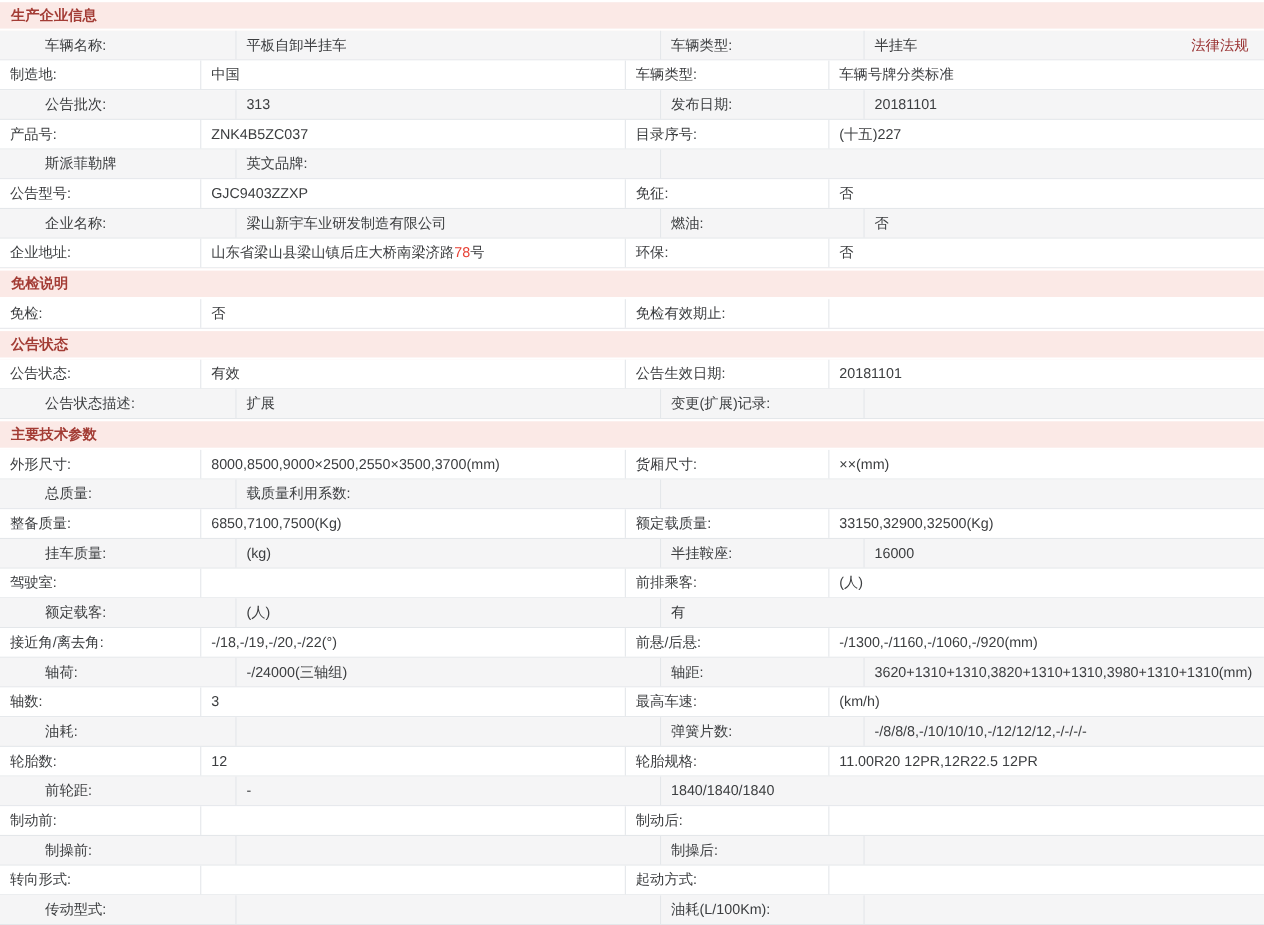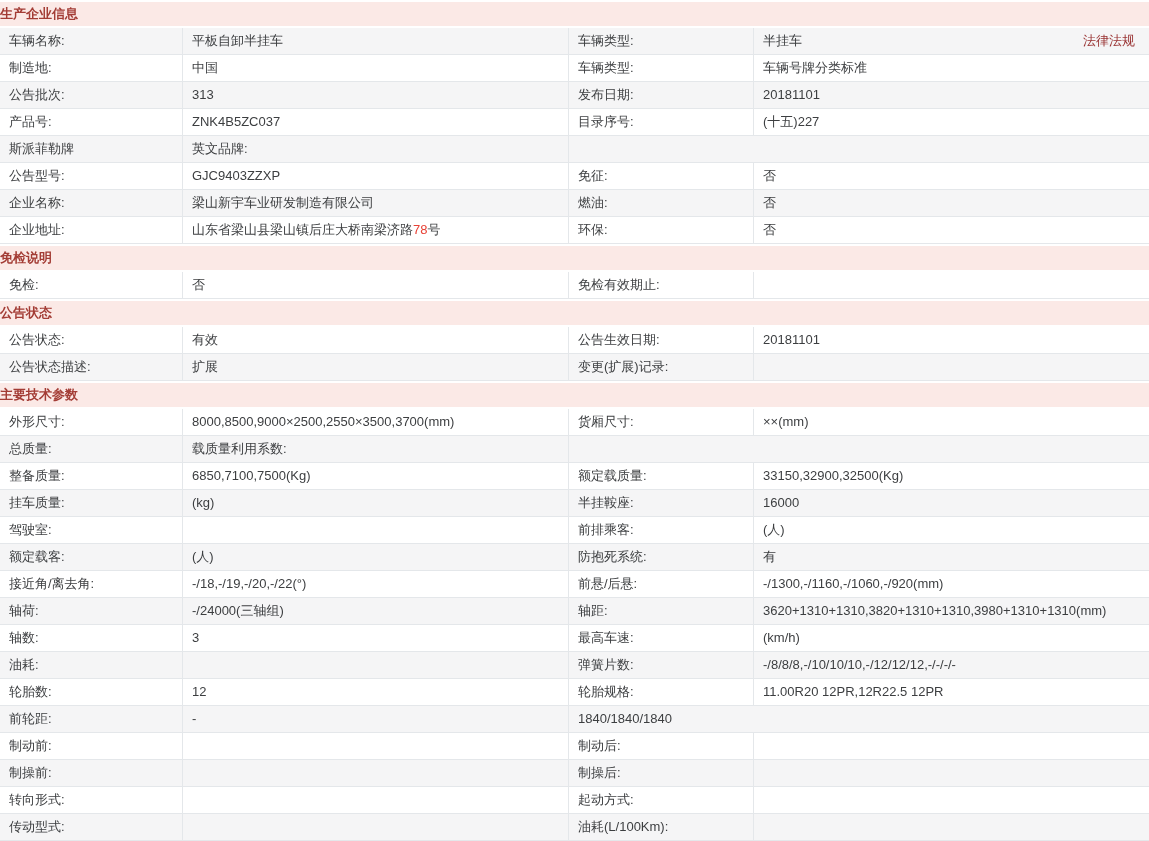--- a/index.html
+++ b/index.html
@@ -5,31 +5,32 @@
   html,body{margin:0;padding:0;background:#fff;}
   body{font-family:"Liberation Sans","DejaVu Sans",sans-serif;}
   .page{
     width:1149px;height:841px;overflow:hidden;background:#fff;
   }
   .sec-header{
     height:24px;line-height:24px;
     background:var(--section-header-bg,#fbe9e6);
     color:var(--section-header-text,#a33c35);
     font-size:13px;font-weight:bold;
+    padding-left:10px;
     border-top:2px solid #fff;border-bottom:2px solid #fff;
   }
   .row{
     display:grid;
     grid-template-columns:182px 386px 185px 1fr;
     height:26px;line-height:26px;
     border-bottom:1px solid var(--border,#e4e7ea);
     font-size:13px;color:var(--text,#3c3e40);
     background:#fff;
   }
-  .row.shaded{background:var(--stripe,#f5f5f6);}
+  .row.shaded{background:var(--stripe,#f5f5f6);padding-left:32px;}
   .cell{
     padding-left:9px;padding-right:4px;
     overflow:hidden;white-space:nowrap;
   }
   .cell + .cell{border-left:1px solid var(--border,#e4e7ea);}
   .hl{color:var(--highlight,#e84135);}
   .law{
     float:right;margin-right:10px;
     color:var(--law-link,#993333);
     cursor:pointer;
@@ -134,21 +135,20 @@
     </div>
     <div class="row">
       <div class="cell label">驾驶室:</div>
       <div class="cell value"></div>
       <div class="cell label">前排乘客:</div>
       <div class="cell value"><span>(人)</span></div>
     </div>
     <div class="row shaded">
       <div class="cell label">额定载客:</div>
       <div class="cell value">(人)</div>
-      <div class="cell label">防抱死系统:</div>
       <div class="cell value"><span>有</span></div>
     </div>
     <div class="row">
       <div class="cell label">接近角/离去角:</div>
       <div class="cell value">-/18,-/19,-/20,-/22(°)</div>
       <div class="cell label">前悬/后悬:</div>
       <div class="cell value"><span>-/1300,-/1160,-/1060,-/920(mm)</span></div>
     </div>
     <div class="row shaded">
       <div class="cell label">轴荷:</div>

